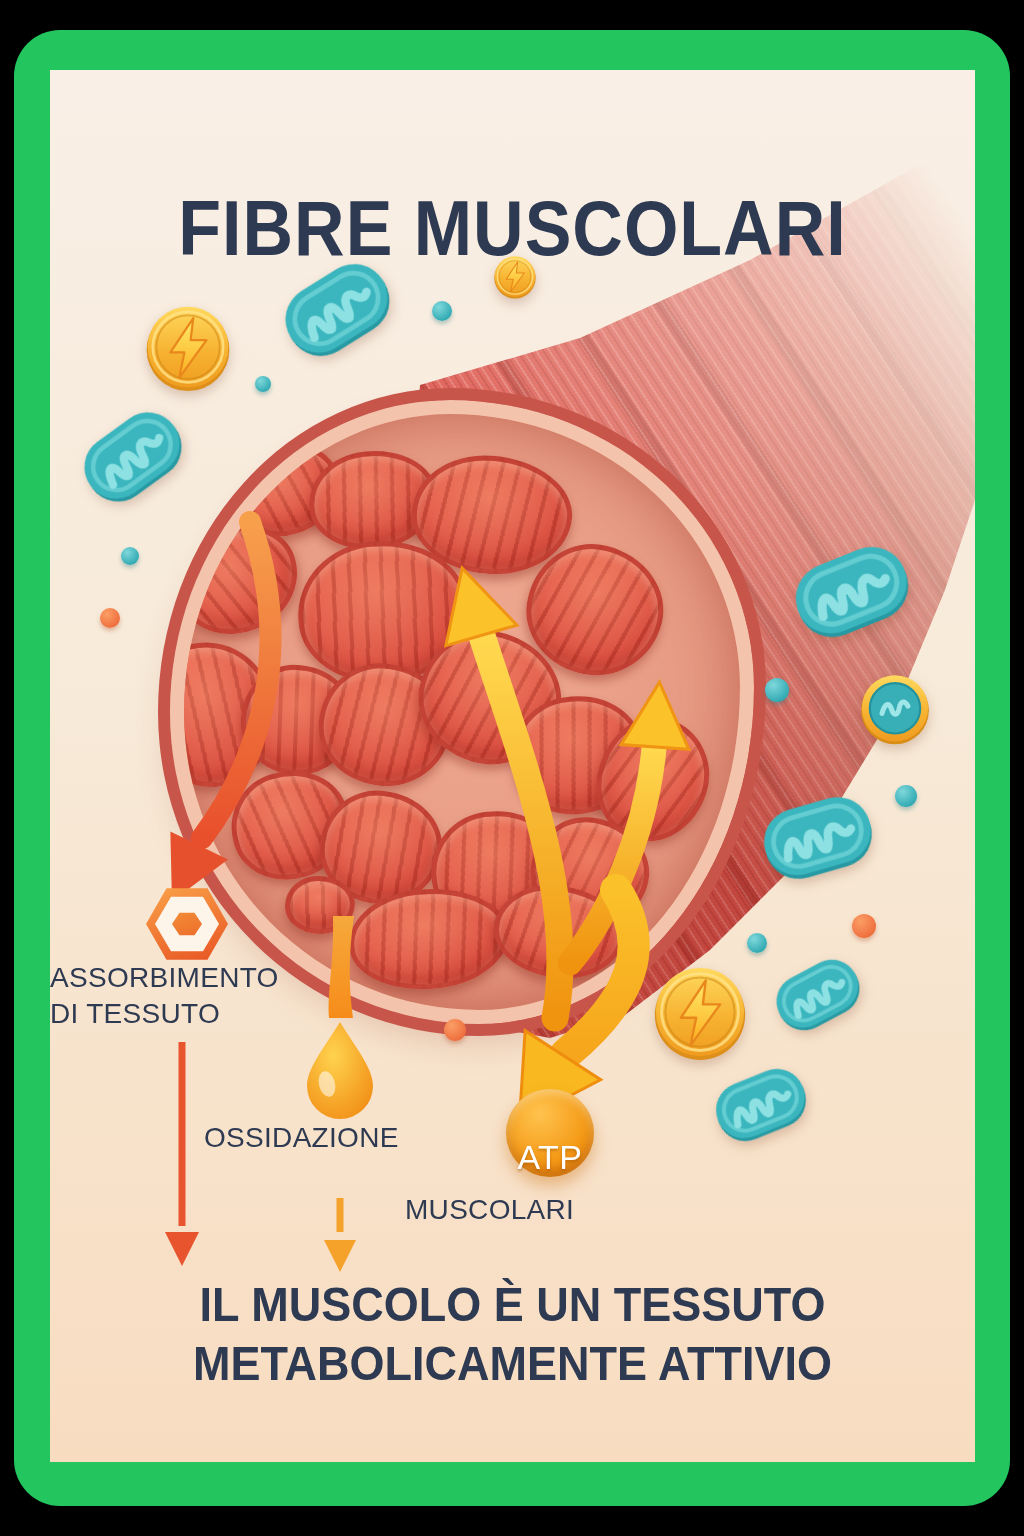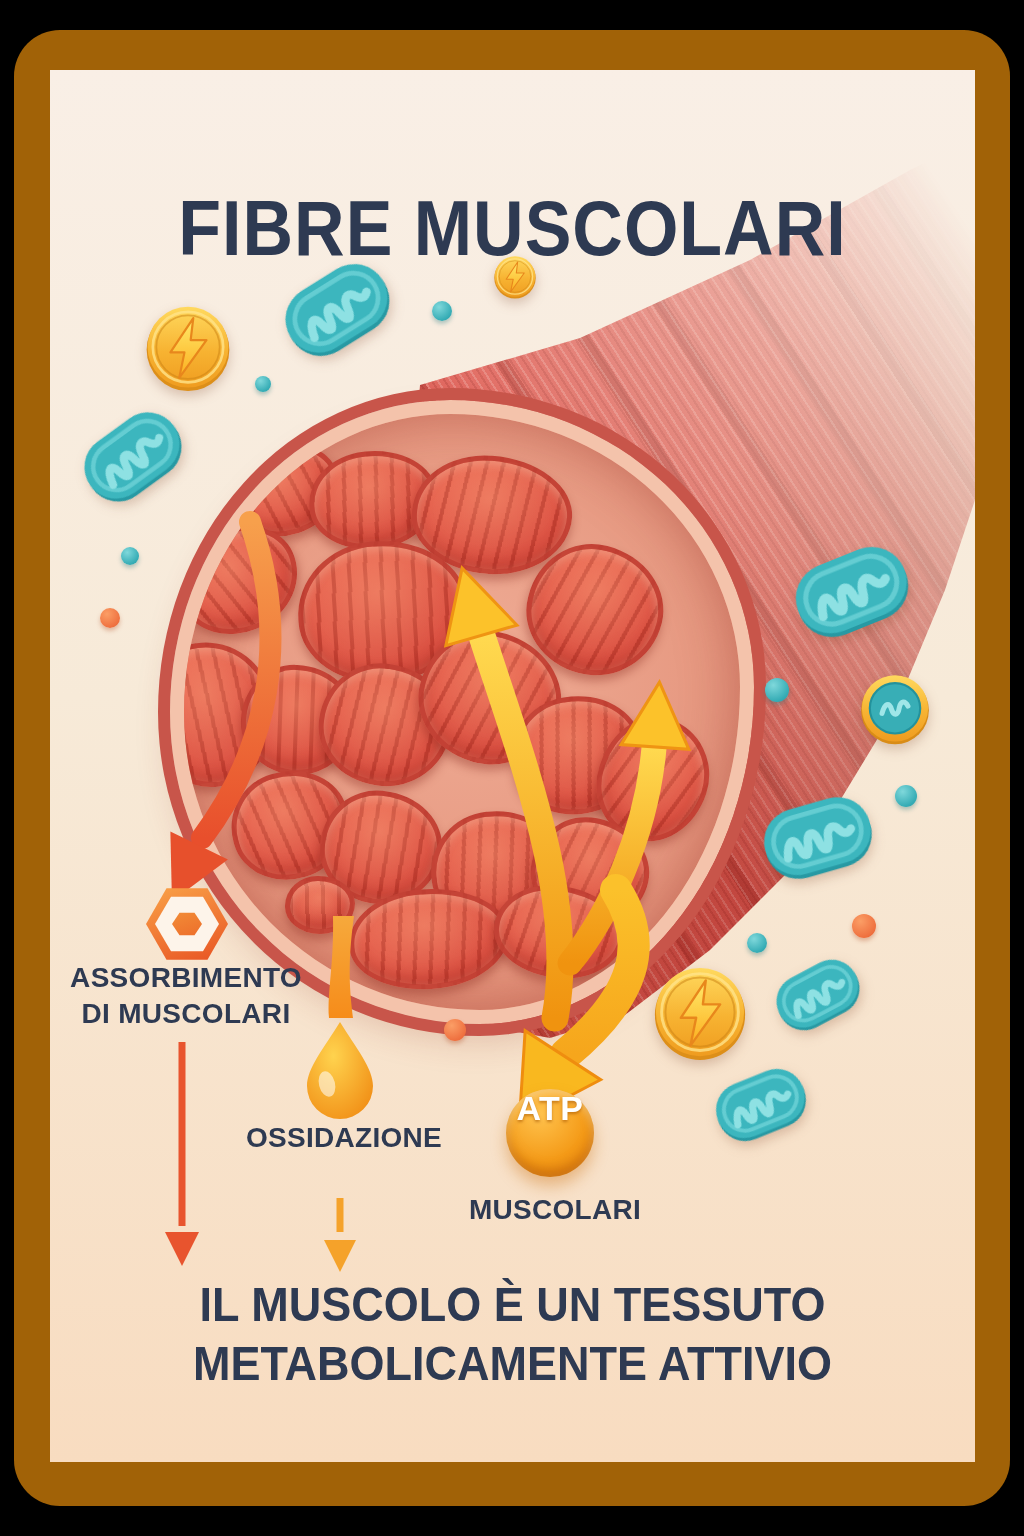--- a/index.html
+++ b/index.html
@@ -2,36 +2,36 @@
 <html><head>
 <meta charset="utf-8">
 <style>
   html,body{margin:0;padding:0;}
   body{
     width:1024px;height:1536px;position:relative;overflow:hidden;
     background:#000;font-family:"Liberation Sans",sans-serif;
   }
   .card{
     position:absolute;left:14px;top:30px;width:996px;height:1476px;
-    background:#a16207;border-radius:46px;
+    background:#22c55e;border-radius:46px;
   }
   .poster{
     position:absolute;left:36px;top:40px;width:925px;height:1392px;
     background:linear-gradient(to bottom,#f9efe6 0%,#f7ead8 45%,#f8dcc0 100%);
     overflow:hidden;
   }
   
   .title{
     position:absolute;top:66px;left:0;width:100%;text-align:center;z-index:7;
     font-size:70px;font-weight:700;color:#2e3a52;letter-spacing:1px;
     transform:scaleY(1.12);transform-origin:50% 0;
   }
   .label{
-    position:absolute;z-index:7;text-align:center;color:#2e3a52;
-    font-size:28px;font-weight:700;line-height:1.28;letter-spacing:.3px;
+    position:absolute;z-index:7;text-align:left;color:#2e3a52;
+    font-size:28px;font-weight:400;line-height:1.28;letter-spacing:.3px;
   }
   .label-glucose{left:0px;top:890px;width:272px;}
   .label-fat{left:154px;top:1050px;width:280px;}
   .label-atp{left:355px;top:1122px;width:300px;}
   .tagline{
     position:absolute;left:0;top:1206px;width:100%;z-index:7;text-align:center;
     font-size:45px;font-weight:700;line-height:1.2;color:#2e3a52;
     transform:scaleY(1.08);transform-origin:50% 0;
   }
   
@@ -74,24 +74,24 @@
   .dot{position:absolute;z-index:3;border-radius:50%;}
   .dot-teal{background:radial-gradient(circle at 35% 30%,#7fd8db,#35acb5 70%,#2695a0);box-shadow:0 3px 4px rgba(40,120,125,.35);}
   .dot-orange{background:radial-gradient(circle at 35% 30%,#fb9e66,#ef7140 70%,#e2602f);box-shadow:0 3px 4px rgba(180,80,40,.35);}
   .hex,.hex-mid,.hex-core{clip-path:polygon(25% 3%,75% 3%,100% 50%,75% 97%,25% 97%,0 50%);}
   .hex{position:absolute;left:96px;top:816px;width:82px;height:76px;z-index:7;
     background:linear-gradient(160deg,#f89c45 10%,#e95a26 90%);}
   .hex-mid{position:absolute;inset:9px;background:#fdf4ea;}
   .hex-core{position:absolute;inset:17px;background:linear-gradient(160deg,#f28c37,#ed6e2b);}
   .atp-coin{
     position:absolute;left:456px;top:1019px;width:88px;height:88px;z-index:7;
-    border-radius:50%;display:flex;align-items:flex-start;justify-content:center;
+    border-radius:50%;display:flex;align-items:flex-end;justify-content:center;
     background:radial-gradient(circle at 38% 28%,#ffc34e 0%,#f49a17 58%,#e0790a 100%);
     box-shadow:0 9px 15px rgba(205,115,20,.40),inset 0 -7px 11px rgba(175,85,5,.5),inset 0 4px 8px rgba(255,230,170,.65);
-    color:#fff;font-size:34px;font-weight:700;letter-spacing:.5px;
+    color:#fff;font-size:34px;font-weight:400;letter-spacing:.5px;
     text-shadow:0 2px 3px rgba(160,80,0,.55);
   }
   .overlay{position:absolute;inset:0;z-index:4;pointer-events:none;}
 </style>
 </head>
 <body>
 
 <svg width="0" height="0" style="position:absolute" aria-hidden="true">
   <defs>
     <linearGradient id="coinG" x1="0" y1="0" x2="0" y2="1">
@@ -255,21 +255,21 @@
         <div class="hex-core"></div>
       </div>
     </div>
 
     <div class="atp-coin">
       <span>ATP</span>
     </div>
 
     <div class="label label-glucose">
       <div>ASSORBIMENTO</div>
-      <div>DI MUSCOLARI</div>
+      <div>DI TESSUTO</div>
     </div>
     <div class="label label-fat">
       <div>OSSIDAZIONE</div>
     </div>
     <div class="label label-atp">
       <div>MUSCOLARI</div>
     </div>
 
     <div class="tagline">
       <div>IL MUSCOLO È UN TESSUTO</div>

